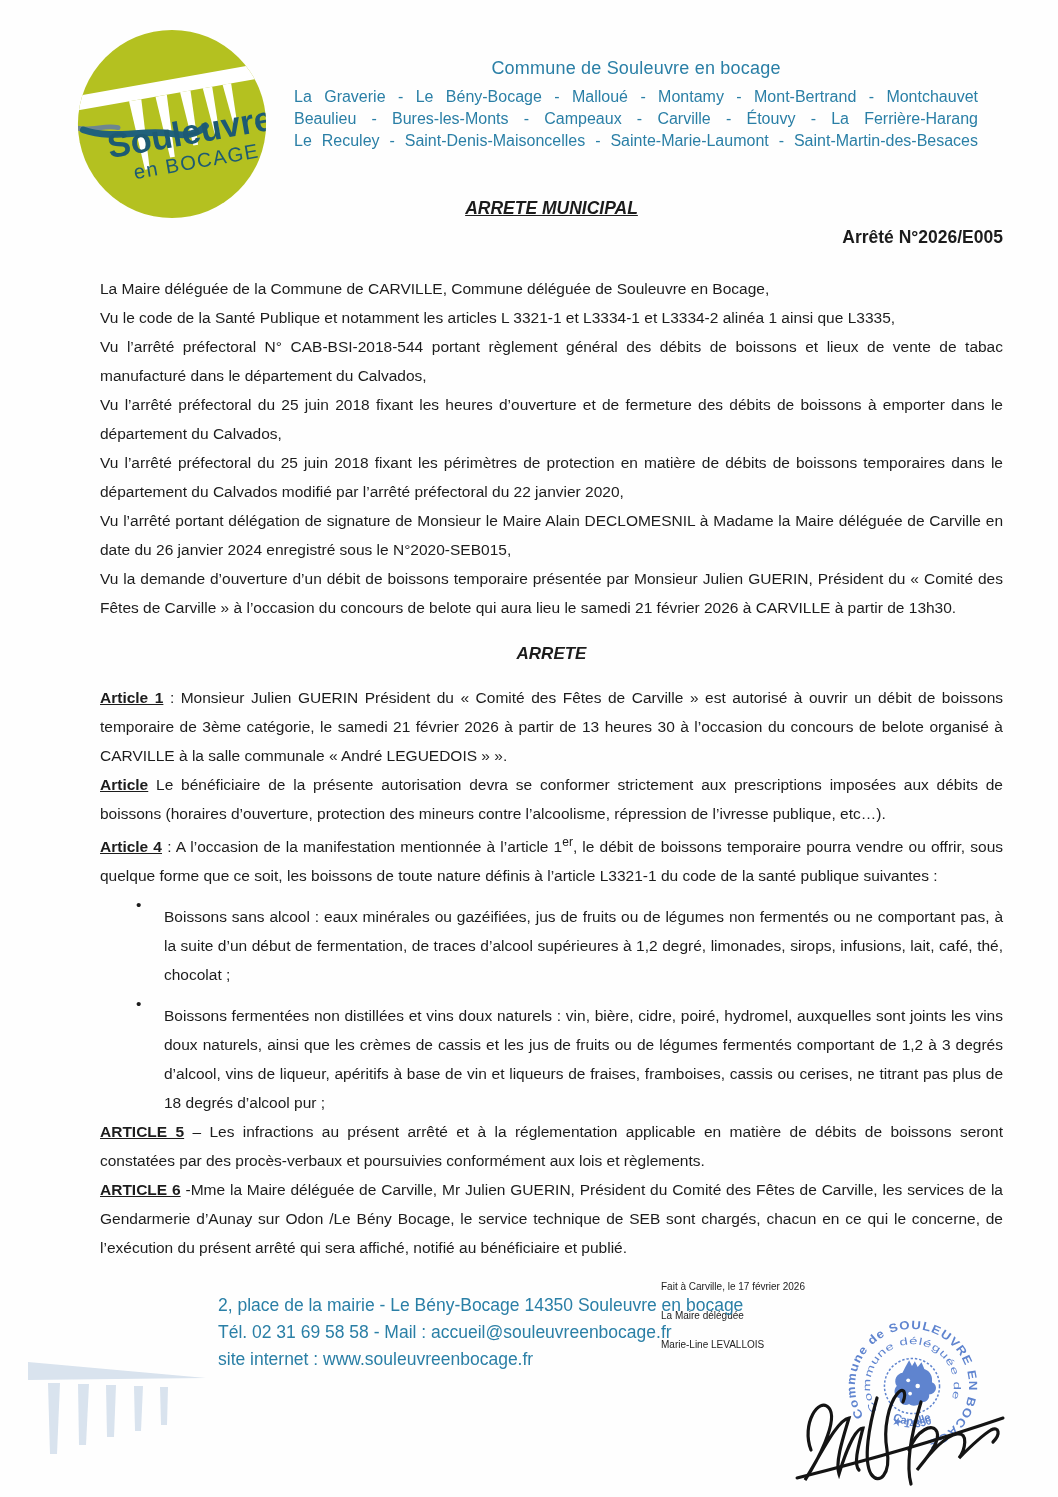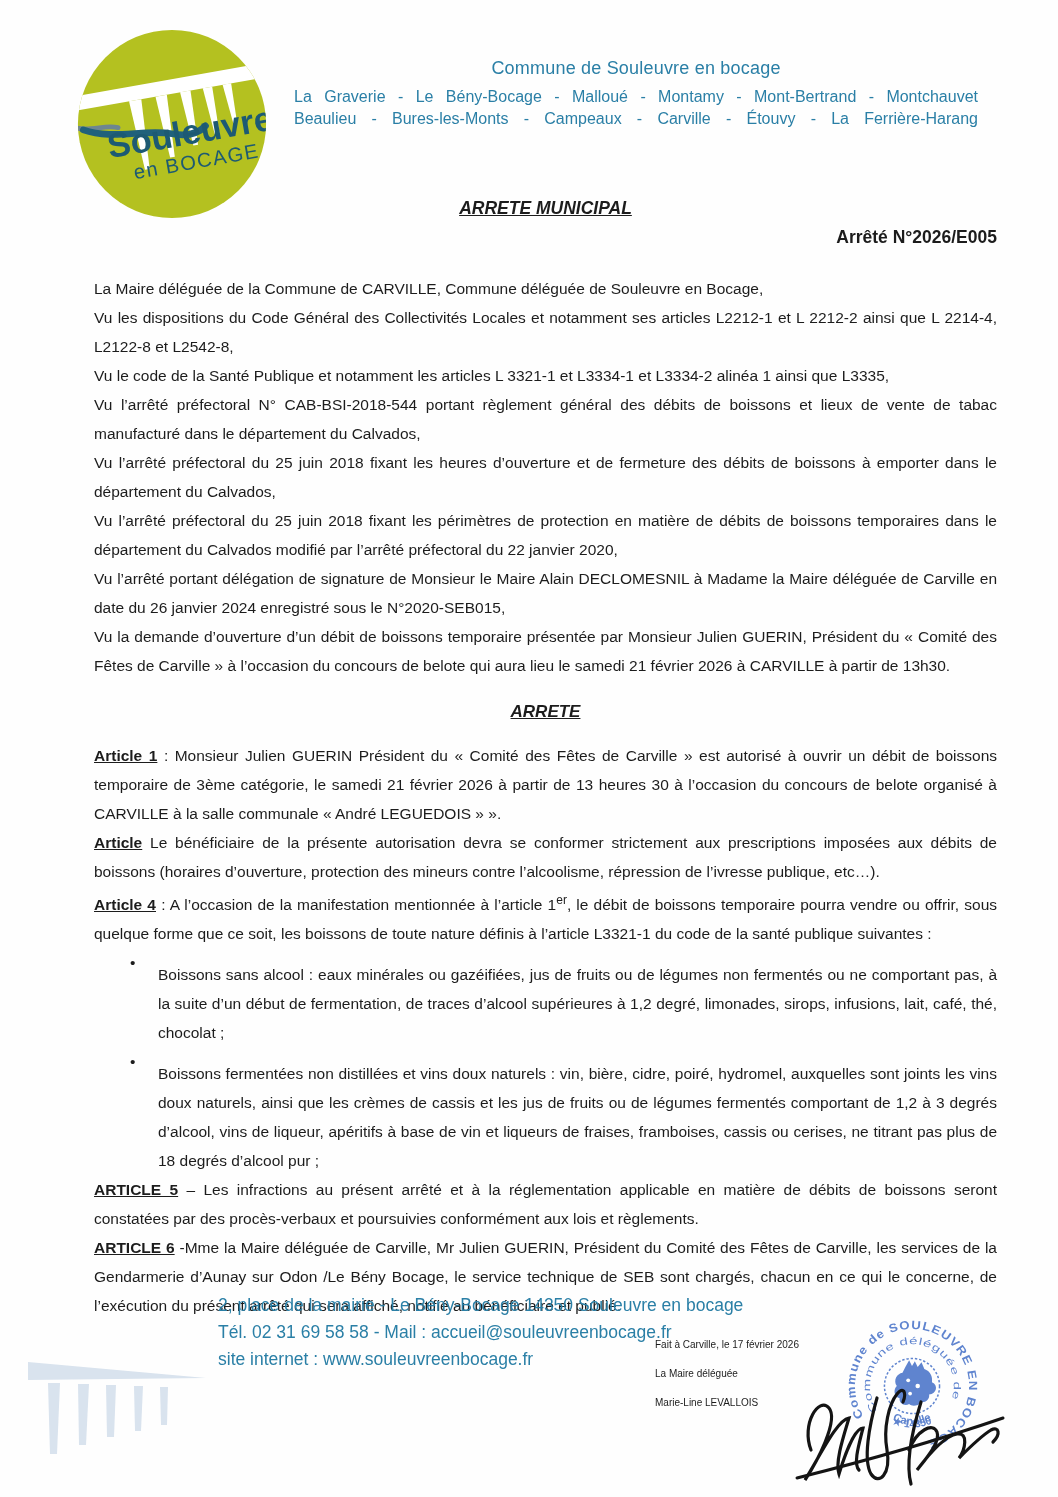--- a/index.html
+++ b/index.html
@@ -8,27 +8,27 @@
     font-family:"Liberation Sans", sans-serif; color:#1c1c1c; overflow:hidden;
   }
 
   
   .logo { position:absolute; left:76px; top:28px; width:192px; height:192px; }
   .header-right { position:absolute; left:294px; top:58px; width:684px; color:#2a7fa6; }
   .commune-title { text-align:center; font-size:18px; letter-spacing:.2px; margin-bottom:7px; }
   .commune-line { font-size:16px; line-height:22px; text-align:justify; text-align-last:justify; }
 
   
-  .content { position:absolute; left:94px; top:198px; width:903px; }
+  .content { position:absolute; left:100px; top:198px; width:903px; }
   .doc-title { text-align:center; font-weight:bold; font-style:italic; text-decoration:underline; font-size:17.5px; }
   .doc-number { text-align:right; font-weight:bold; font-size:17.5px; margin-top:8px; }
   .paras { margin-top:26px; font-size:15.5px; line-height:29px; text-align:justify; }
   .paras p { margin:0; }
   .gap-top { margin-top:13px; }
-  .arrete-heading { text-align:center; font-weight:bold; font-style:italic; text-decoration:underline;
+  .arrete-heading { text-align:center; font-weight:bold; font-style:italic; 
     font-size:17px; margin:17px 0 15px 0; line-height:29px; }
   .article-label { font-weight:bold; text-decoration:underline; }
   sup { font-size:12px; }
   .bullet-row { display:flex; }
   .bullet-dot { width:28px; padding-left:36px; flex:0 0 auto; }
   .bullet-text { flex:1 1 auto; text-align:justify;margin-top:12px; }
 
   
   .sig-block { margin-top:10px; margin-left:561px; font-size:10px; line-height:29px; text-align:left; }
 
@@ -65,29 +65,29 @@
       </g>
       <text transform="rotate(-10 100 100)" x="30" y="124" font-size="36" font-weight="bold" fill="#1d5a73">Souleuvre</text>
       <text transform="rotate(-10 100 100)" x="52" y="150" font-size="21" letter-spacing="1.5" fill="#1d5a73">en BOCAGE</text>
     </g>
   </svg>
 
   <div class="header-right">
     <div class="commune-title">Commune de Souleuvre en bocage</div>
     <div class="commune-line">La Graverie - Le Bény-Bocage - Malloué - Montamy - Mont-Bertrand - Montchauvet</div>
     <div class="commune-line">Beaulieu - Bures-les-Monts - Campeaux - Carville - Étouvy - La Ferrière-Harang</div>
+    <div class="commune-line">Le Reculey - Saint-Denis-Maisoncelles - Sainte-Marie-Laumont - Saint-Martin-des-Besaces</div>
   </div>
 
   <div class="content">
     <div class="doc-title">ARRETE MUNICIPAL</div>
     <div class="doc-number">Arrêté N°2026/E005</div>
 
     <div class="paras">
       <p>La Maire déléguée de la Commune de CARVILLE, Commune déléguée de Souleuvre en Bocage,</p>
-      <p>Vu les dispositions du Code Général des Collectivités Locales et notamment ses articles L2212-1 et L 2212-2 ainsi que L 2214-4, L2122-8 et L2542-8,</p>
       <p>Vu le code de la Santé Publique et notamment les articles L 3321-1 et L3334-1 et L3334-2 alinéa 1 ainsi que L3335,</p>
       <p>Vu l’arrêté préfectoral N° CAB-BSI-2018-544 portant règlement général des débits de boissons et lieux de vente de tabac manufacturé dans le département du Calvados,</p>
       <p>Vu l’arrêté préfectoral du 25 juin 2018 fixant les heures d’ouverture et de fermeture des débits de boissons à emporter dans le département du Calvados,</p>
       <p>Vu l’arrêté préfectoral du 25 juin 2018 fixant les périmètres de protection en matière de débits de boissons temporaires dans le département du Calvados modifié par l’arrêté préfectoral du 22 janvier 2020,</p>
       <p>Vu l’arrêté portant délégation de signature de Monsieur le Maire Alain DECLOMESNIL à Madame la Maire déléguée de Carville en date du 26 janvier 2024 enregistré sous le N°2020-SEB015,</p>
 
       <p class="gap-top">Vu la demande d’ouverture d’un débit de boissons temporaire présentée par Monsieur Julien GUERIN, Président du « Comité des Fêtes de Carville » à l’occasion du concours de belote qui aura lieu le samedi 21 février 2026 à CARVILLE à partir de 13h30.</p>
 
       <div class="arrete-heading">ARRETE</div>
 

